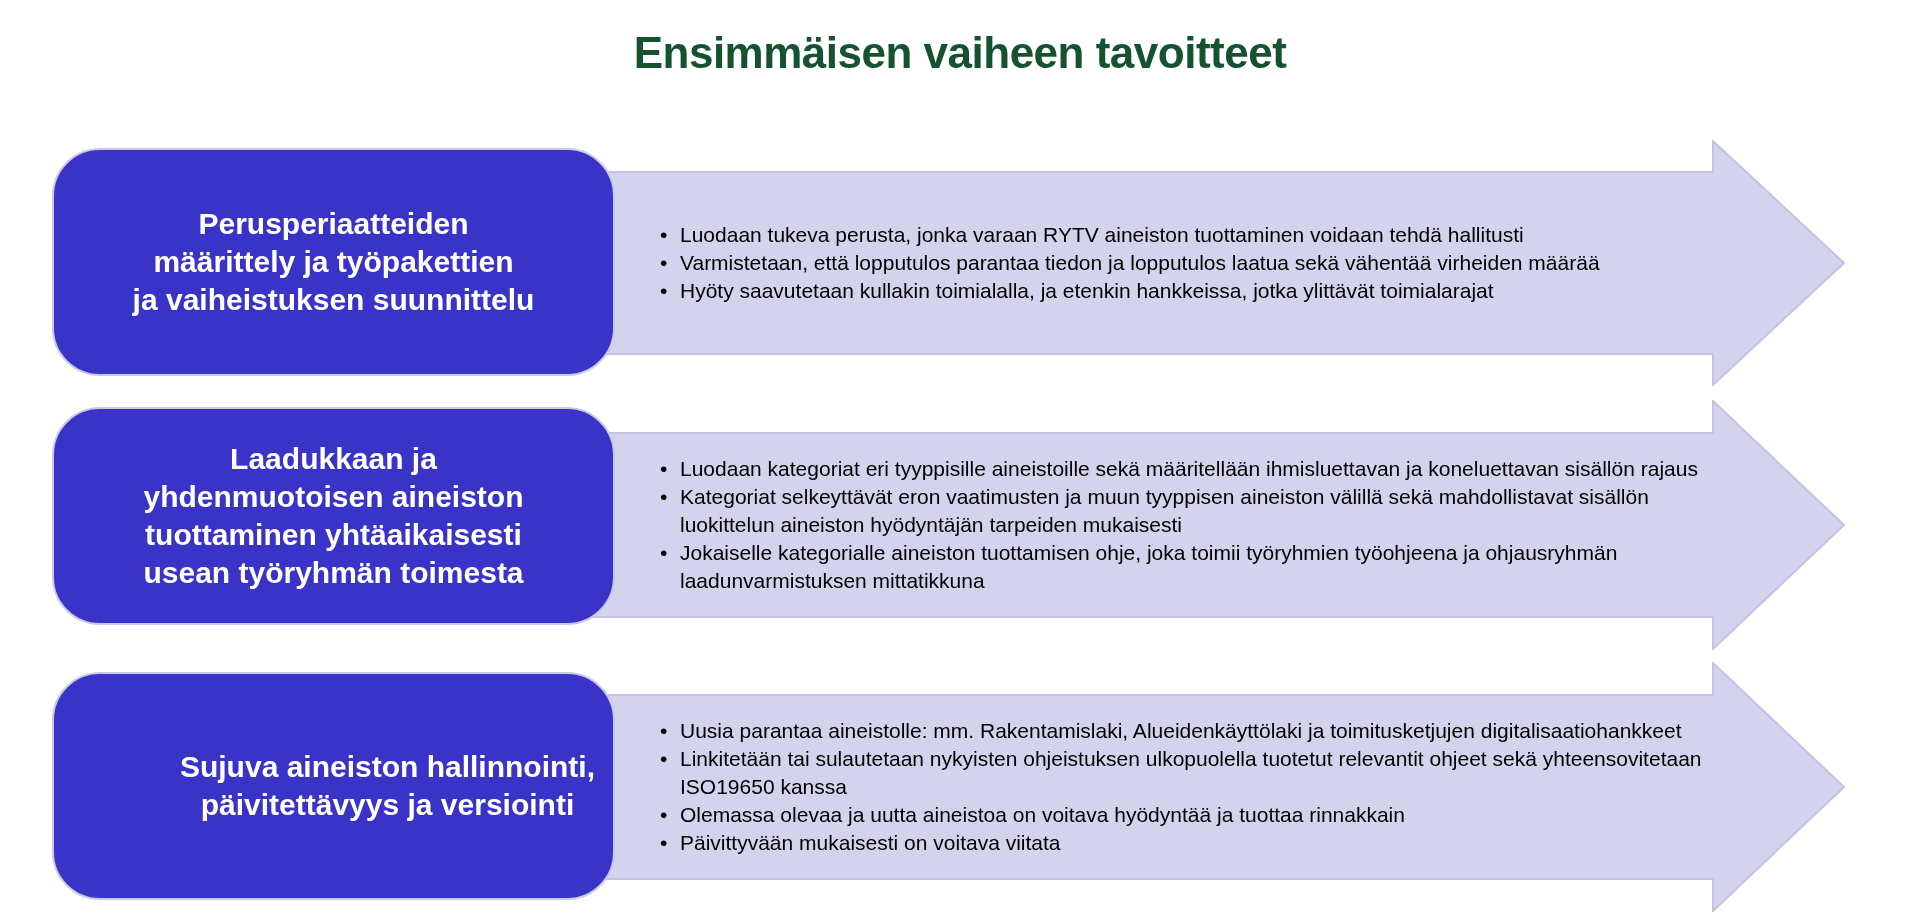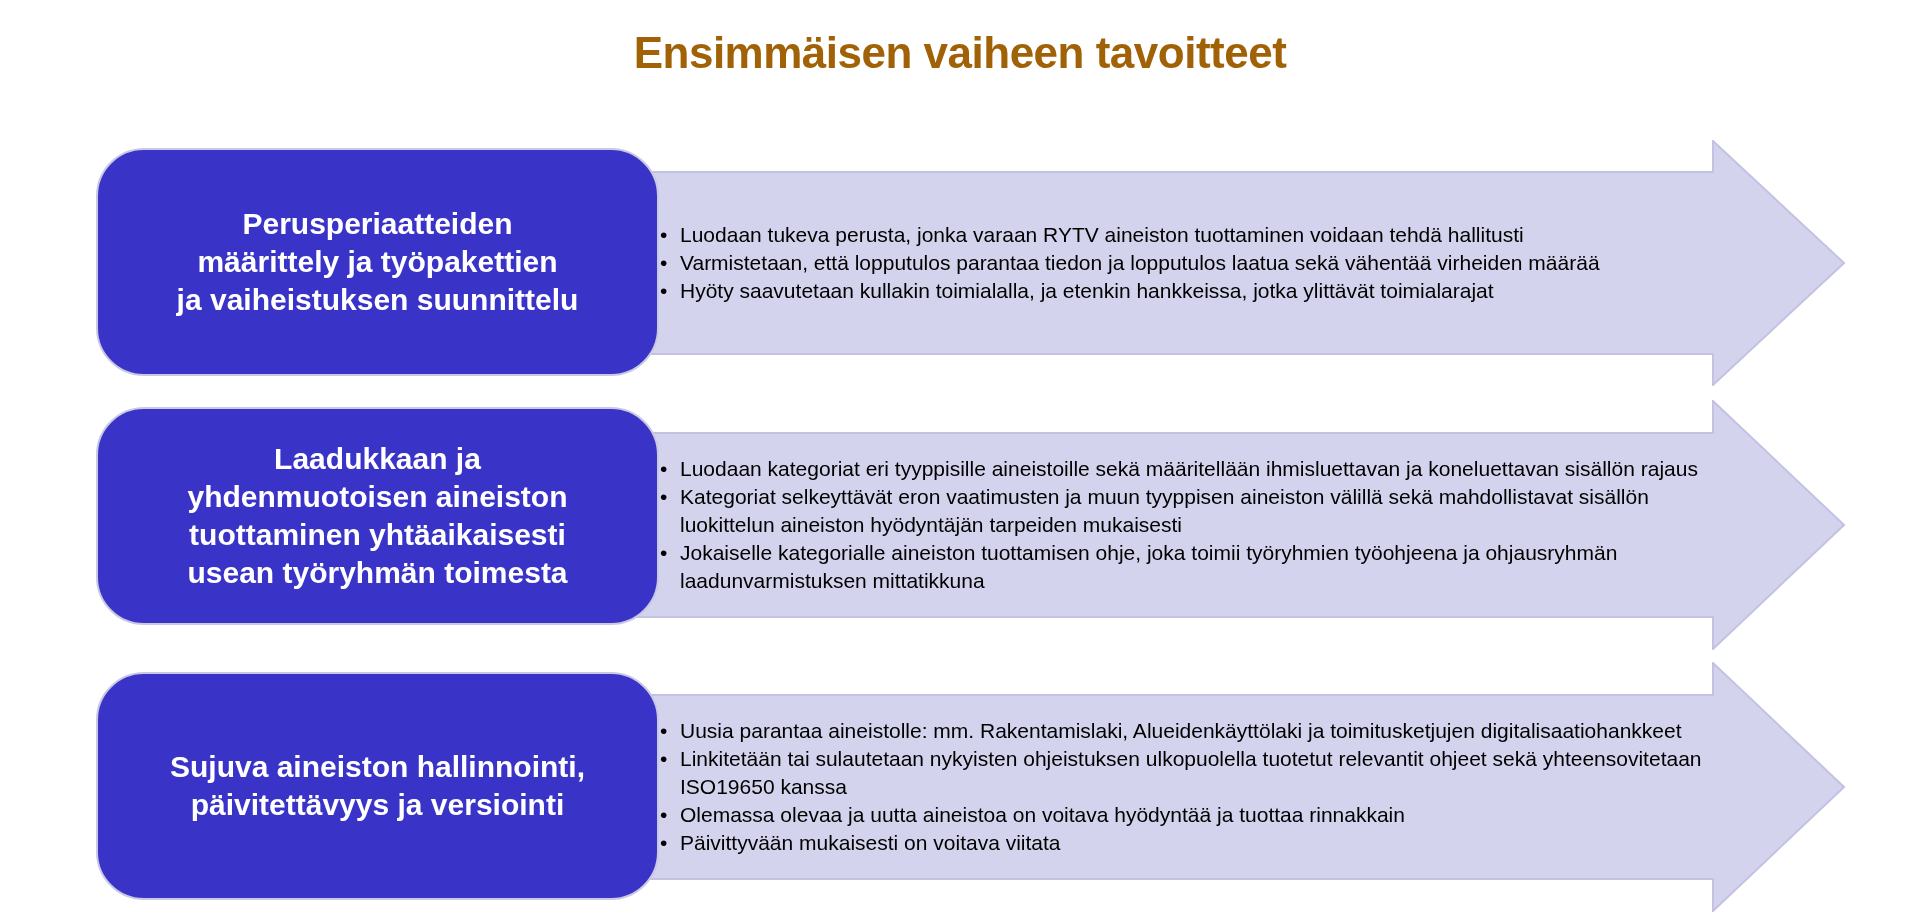--- a/index.html
+++ b/index.html
@@ -9,21 +9,21 @@
     background:#ffffff;
     font-family:"Liberation Sans","DejaVu Sans",sans-serif;
     overflow:hidden;
   }
   .title{
     position:absolute;
     left:0;right:0;top:28px;
     text-align:center;
     font-size:44px;
     font-weight:bold;
-    color:#a16207;
+    color:#14532d;
     letter-spacing:-0.5px;
   }
   .row{position:absolute;left:0;width:1920px;}
   .arrow{position:absolute;left:565px;width:1280px;}
   .arrow svg{position:absolute;left:0;top:0;display:block;}
   .bullets{
     position:absolute;
     left:95px;right:140px;
     display:flex;flex-direction:column;justify-content:center;
   }
@@ -37,21 +37,20 @@
   .bullet .btext{flex:1;}
   .bluebox{
     position:absolute;
     left:52px;width:563px;
     background:#3933c8;
     border:2px solid #c9c9e3;
     border-radius:48px;
     box-sizing:border-box;
     display:flex;align-items:center;justify-content:center;
     text-align:center;
-    margin-left:44px;
   }
   .bluebox .heading{
     color:#ffffff;
     font-weight:bold;
     font-size:30px;
     line-height:38px;
     white-space:pre-line;
     padding:0 18px;
   }
 </style>
@@ -134,19 +133,19 @@
           <div class="bullet">
             <span class="marker">•</span>
             <span class="btext">Olemassa olevaa ja uutta aineistoa on voitava hyödyntää ja tuottaa rinnakkain</span>
           </div>
           <div class="bullet">
             <span class="marker">•</span>
             <span class="btext">Päivittyvään mukaisesti on voitava viitata</span>
           </div>
         </div>
     </div>
-    <div class="bluebox" style="top:672px;height:228px;">
+    <div class="bluebox" style="top:672px;height:228px;justify-content:flex-end;">
       <div class="heading">Sujuva aineiston hallinnointi,
 päivitettävyys ja versiointi</div>
     </div>
   </div>
 
 </div>
 
 </body></html>

